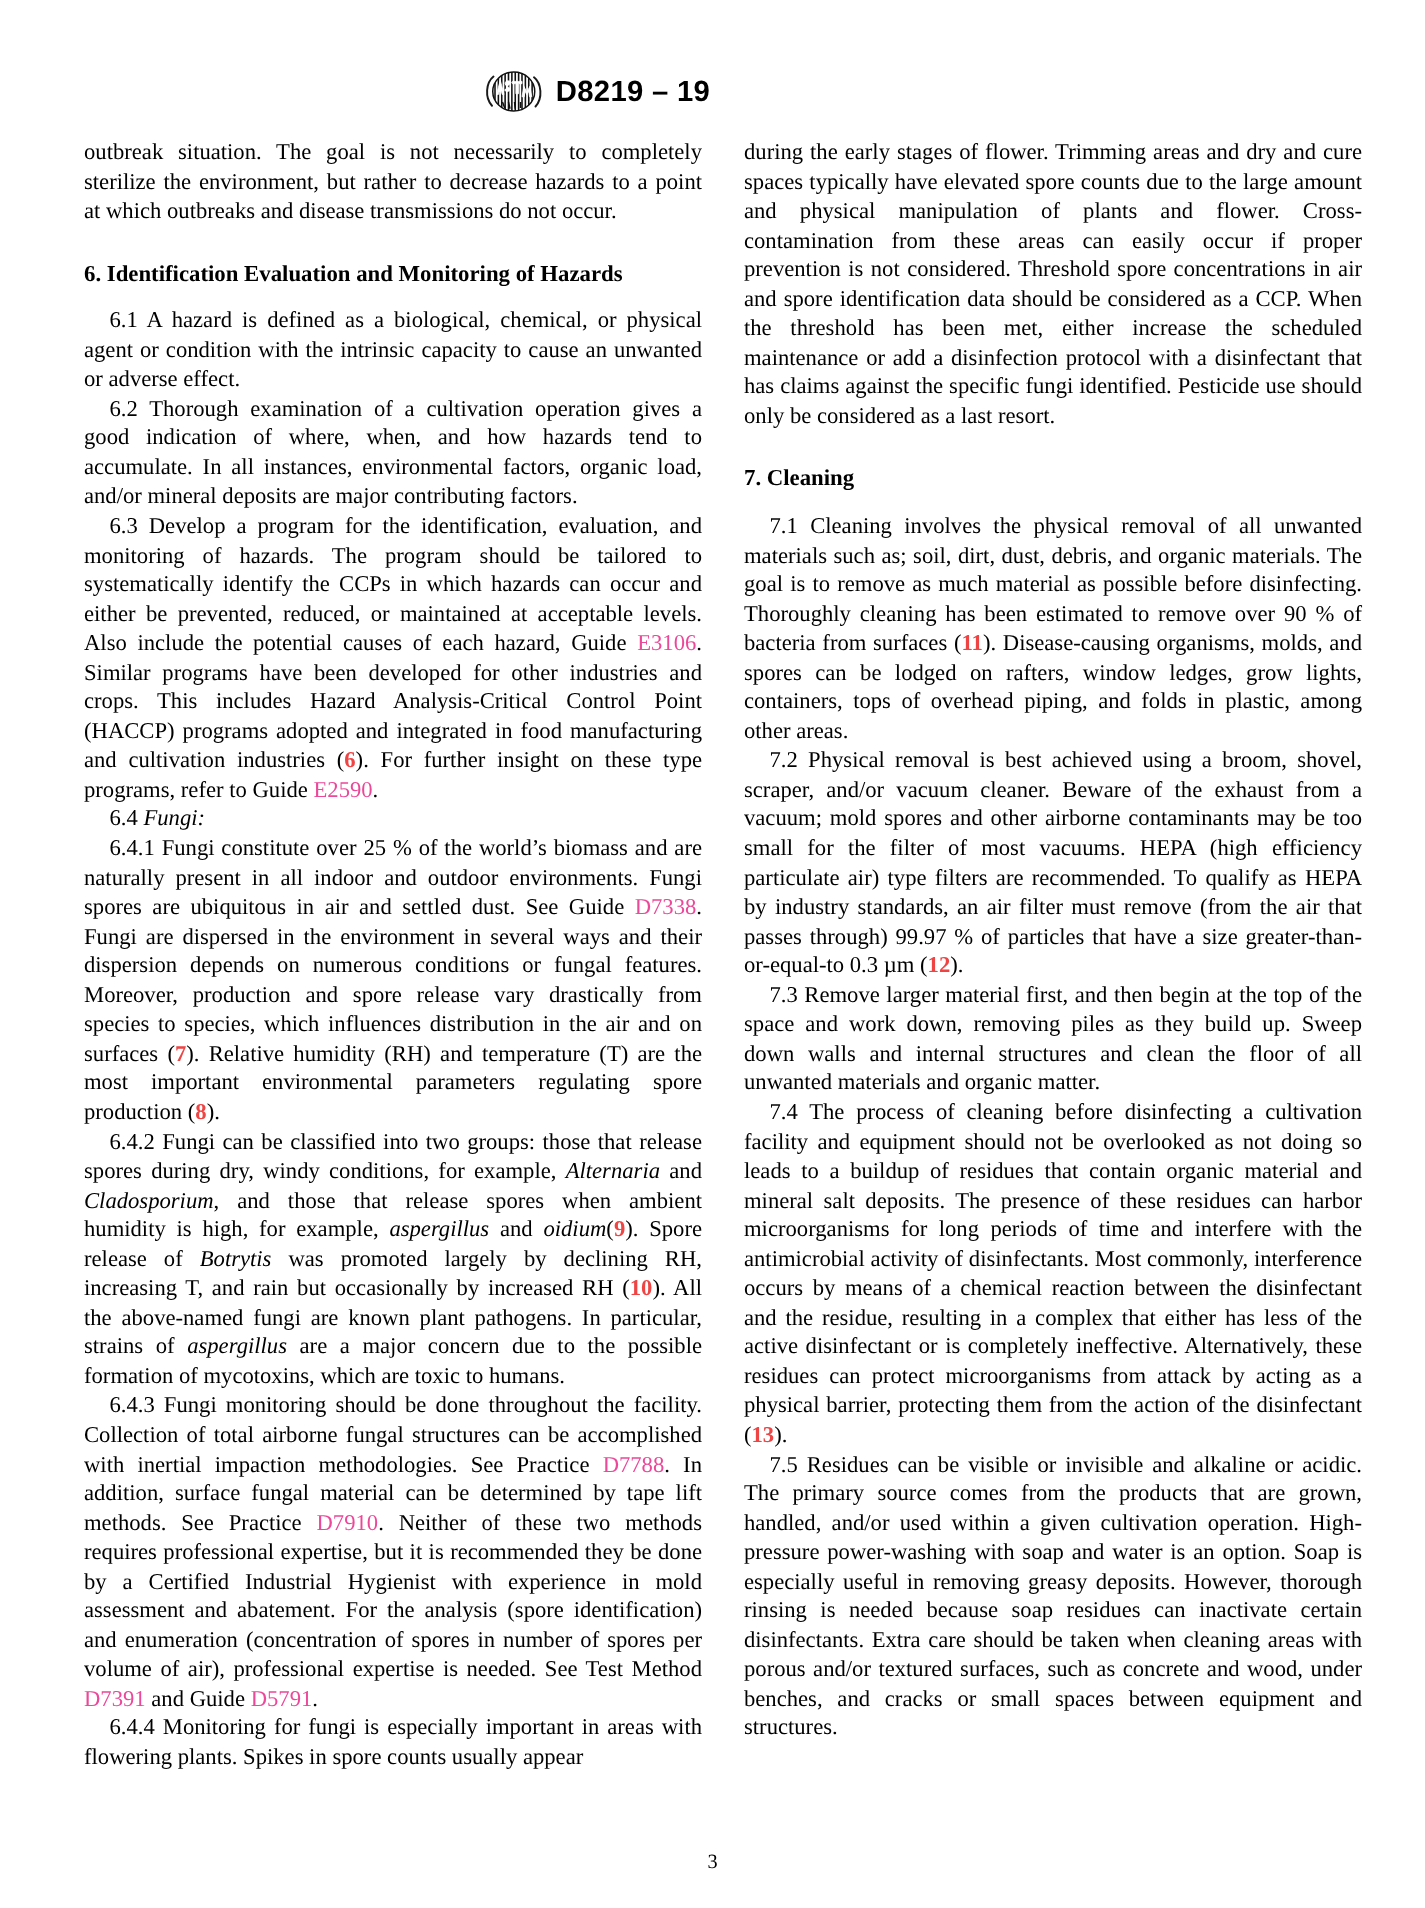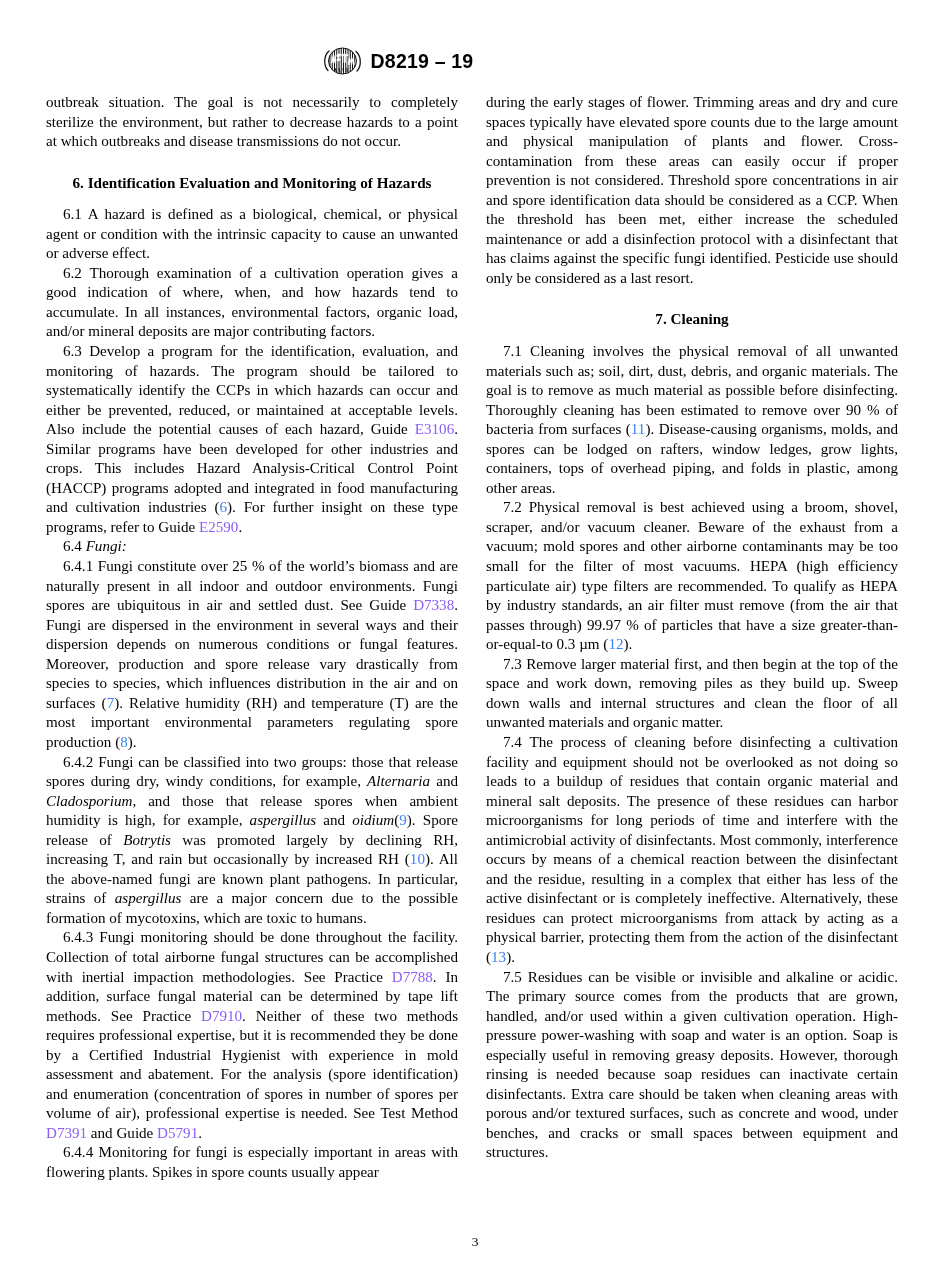--- a/index.html
+++ b/index.html
@@ -46,21 +46,21 @@
     font-size: 19.5px;
     letter-spacing: 0.2px;
     color: #000;
     white-space: nowrap;
   }
 
   
   .body-columns {
     position: absolute;
     top: 93px;
-    left: 46px;
+    left: 56px;
     width: 864px;
     display: flex;
     gap: 28px;
   }
   .col {
     width: 412px;
   }
 
   
   p.para {
@@ -81,35 +81,35 @@
   p.para.gap {
     margin-top: 14.5px;
   }
 
   h2.section-head {
     margin: 0;
     font-family: "Liberation Serif", "DejaVu Serif", serif;
     font-weight: bold;
     font-size: 15.2px;
     line-height: 19.55px;
-    text-align: center;
+    text-align: left;
   }
   h2.section-head.spaced-top {
     margin-top: 21px;
   }
   h2.section-head.spaced-bottom {
     margin-bottom: 13px;
   }
 
   .ref {
-    color: #8b5cf6;
+    color: #ec4899;
   }
   .bibref {
-    color: #3b82f6;
-    font-weight: normal;
+    color: #ef4444;
+    font-weight: bold;
   }
   .it {
     font-style: italic;
     margin-top: 27px;
   }
 
   
   .page-footer {
     position: absolute;
     bottom: 22px;

